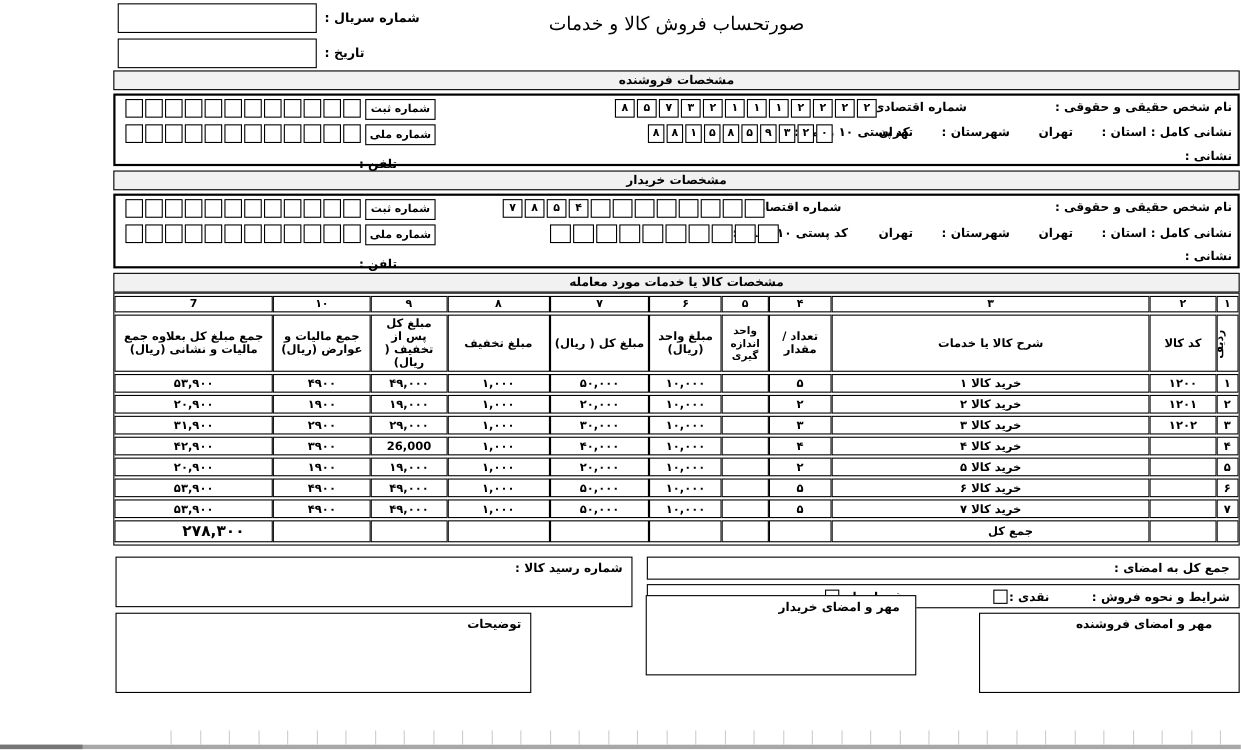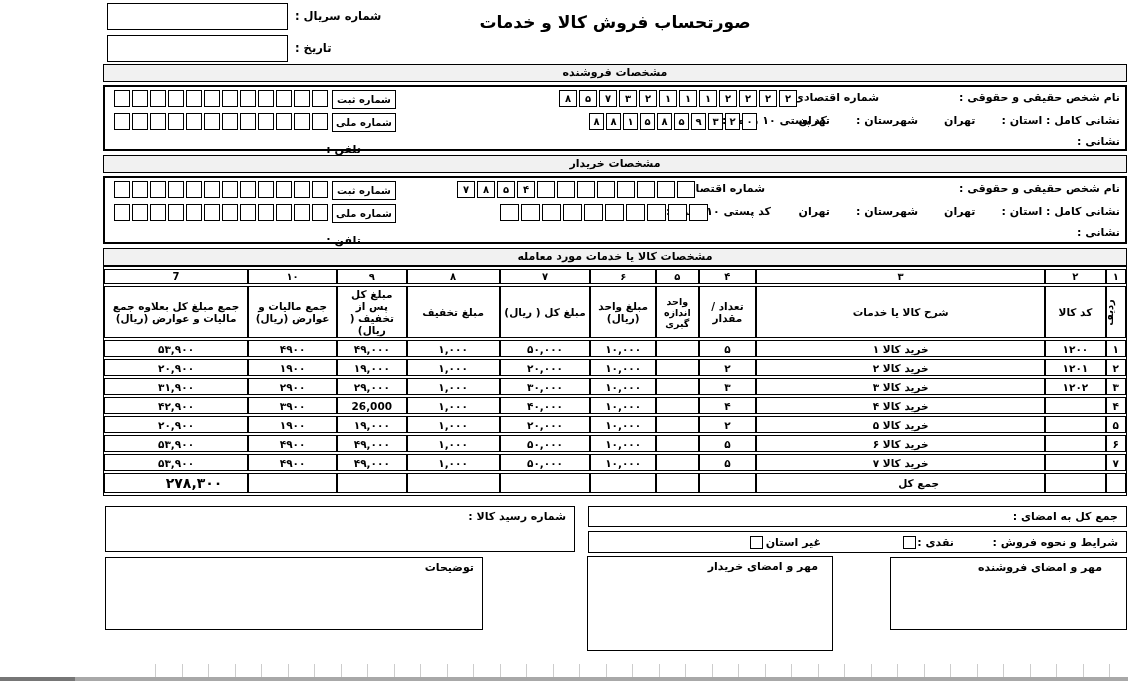--- a/index.html
+++ b/index.html
@@ -5,21 +5,21 @@
   * { box-sizing: border-box; margin: 0; padding: 0; }
   body {
     width: 1128px; height: 682px; background: #fff; position: relative;
     font-family: "DejaVu Sans", sans-serif; color: #000; overflow: hidden;
   }
   .content { position: absolute; left: 103px; top: 0; width: 1024px; }
 
   
   .topbar { position: relative; height: 64px; }
   .page-title { position: absolute; top: 12px; left: 0; width: 100%; text-align: center;
-    font-weight: bold; font-size: 17px; }
+    font-weight: normal; font-size: 17px; }
   .hbox { position: absolute; border: 1px solid #000; background: #fff; width: 181px; height: 27px; }
   .hbox.serial { left: 4px; top: 3px; }
   .hbox.date   { left: 4px; top: 35px; }
   .hlabel { position: absolute; font-weight: bold; font-size: 11.5px; direction: rtl; }
   .hlabel.serial { left: 192px; top: 9px; }
   .hlabel.date   { left: 192px; top: 41px; }
 
   
   .section-bar { height: 18px; line-height: 16px; border: 1px solid #000; background: #f1f1f1;
     text-align: center; font-weight: bold; font-size: 11px; direction: rtl; }
@@ -65,21 +65,21 @@
   table.items .totalrow td.grand { font-size: 14px; }
   .vert { display: inline-block; transform: rotate(-90deg); white-space: nowrap; font-size: 10px; }
 
   
   .bottom { position: relative; height: 126px; direction: rtl; }
   .bbox { position: absolute; border: 1px solid #000; background: #fff; }
   .receipt-box { left: 2px; top: 1px; width: 470px; height: 46px; }
   .words-box   { left: 485px; top: 1px; right: 0; height: 21px; }
   .terms-box   { left: 485px; top: 26px; right: 0; height: 22px; }
   .notes-box   { left: 2px;  top: 52px; width: 378px; height: 73px; }
-  .buyer-sign  { left: 484px; top: 51px; width: 246px; height: 95px; }
+  .buyer-sign  { left: 484px; top: 36px; width: 246px; height: 73px; }
   .seller-sign { left: 787px; top: 52px; width: 237px; height: 73px; }
   .bbox .corner-label { position: absolute; right: 8px; top: 3px; font-weight: bold; font-size: 11px; direction: rtl; }
   .checkbox { position: absolute; width: 13px; height: 13px; border: 1px solid #000; top: 4px; background: #fff; }
   .terms-label   { right: 8px;  top: 4px; }
   .cash-label    { right: 172px; top: 4px; }
   .cash-box      { right: 210px; }
   .noncash-label { right: 305px; top: 4px; }
   .noncash-box   { right: 363px; }
   .terms-box .lbl { position: absolute; font-size: 11px; }
 
@@ -178,21 +178,21 @@
             <th><span class="vert">ردیف</span></th>
             <th>کد کالا</th>
             <th>شرح کالا یا خدمات</th>
             <th>تعداد / مقدار</th>
             <th class="unit-col">واحد اندازه گیری</th>
             <th>مبلغ واحد (ریال)</th>
             <th>مبلغ کل ( ریال)</th>
             <th>مبلغ تخفیف</th>
             <th>مبلغ کل پس از تخفیف ( ریال)</th>
             <th>جمع مالیات و عوارض (ریال)</th>
-            <th>جمع مبلغ کل بعلاوه جمع مالیات و عوارض (ریال)</th>
+            <th>جمع مبلغ کل بعلاوه جمع مالیات و نشانی (ریال)</th>
           </tr>
         </thead>
         <tbody>
           <tr>
             <td>۱</td>
             <td>۱۲۰۰</td>
             <td>خرید کالا ۱</td>
             <td>۵</td>
             <td></td>
             <td>۱۰,۰۰۰</td>

